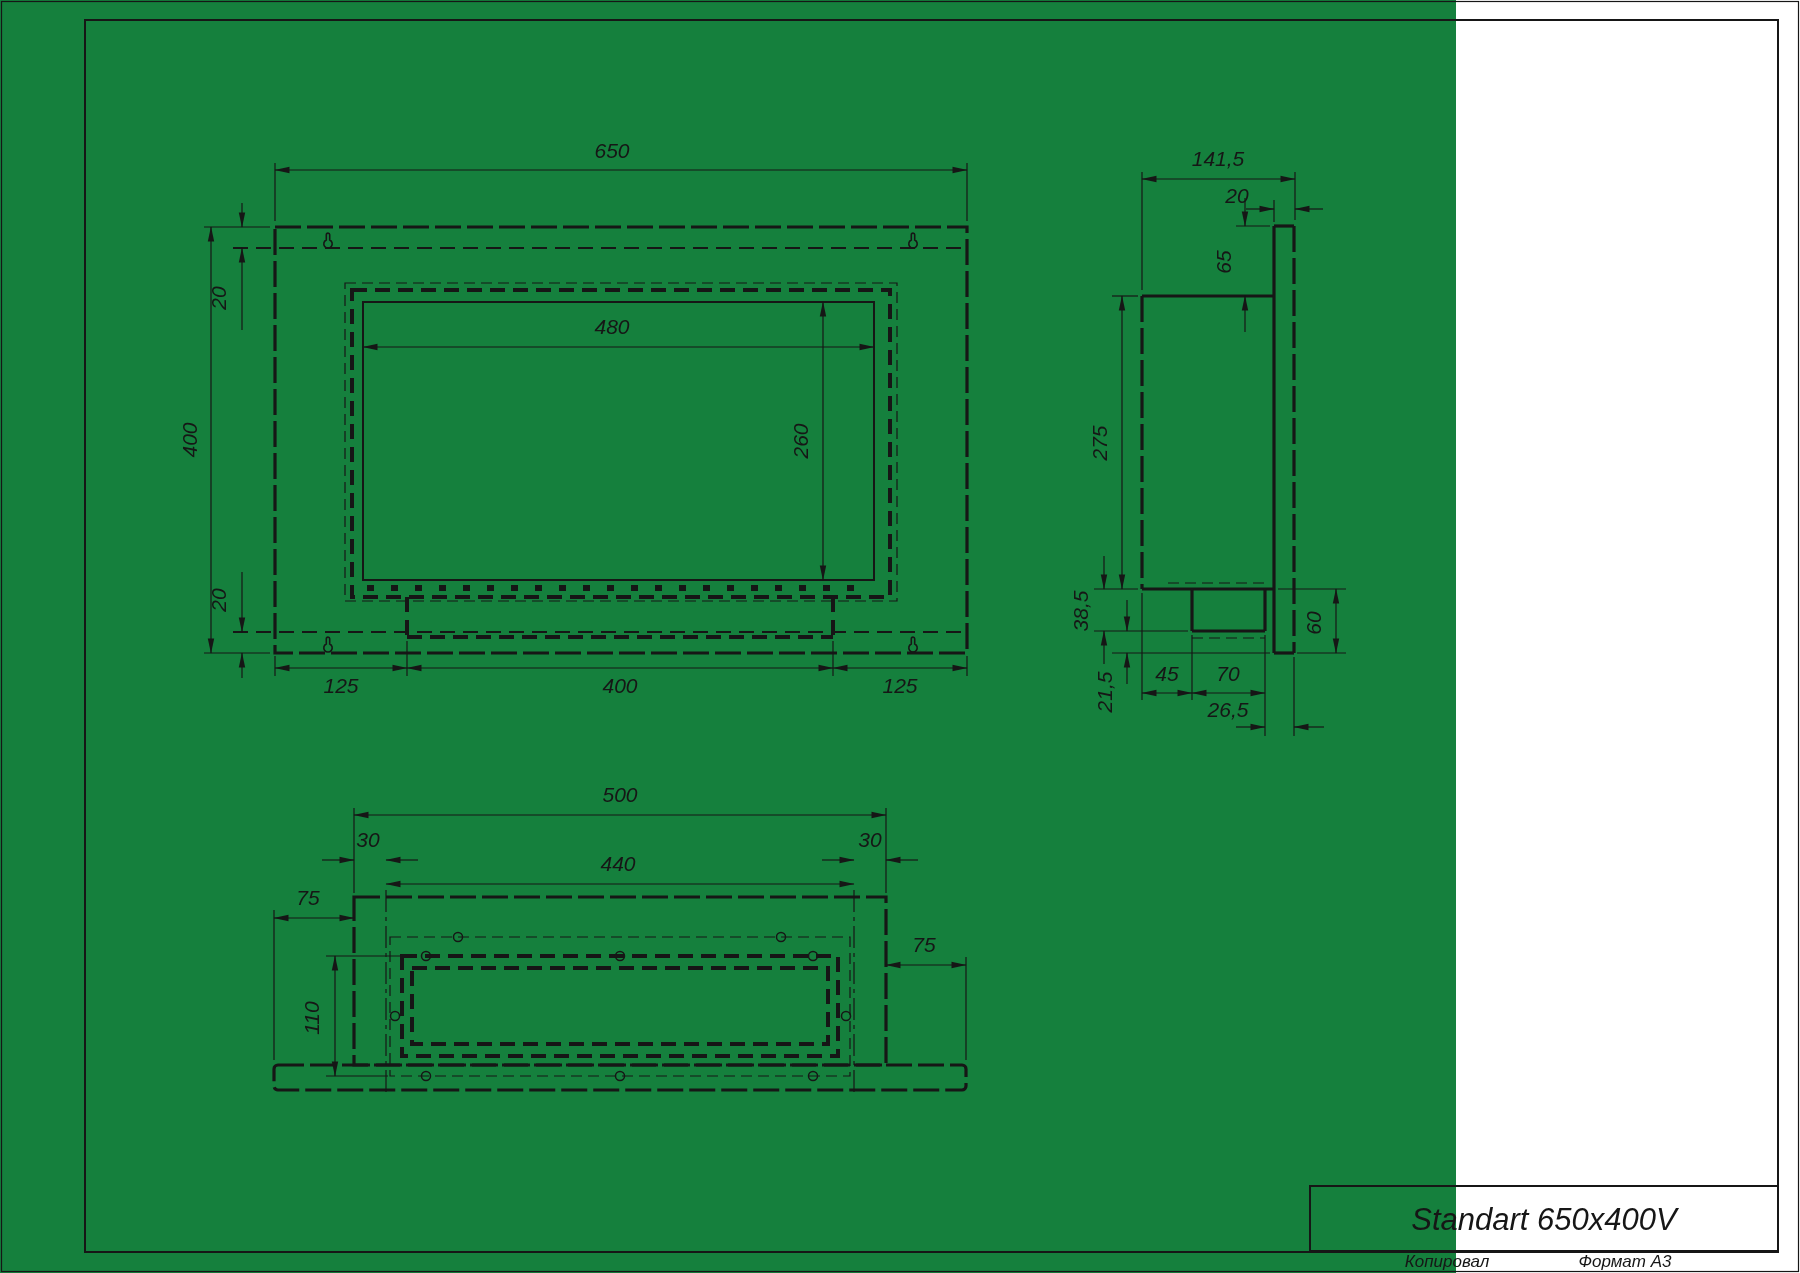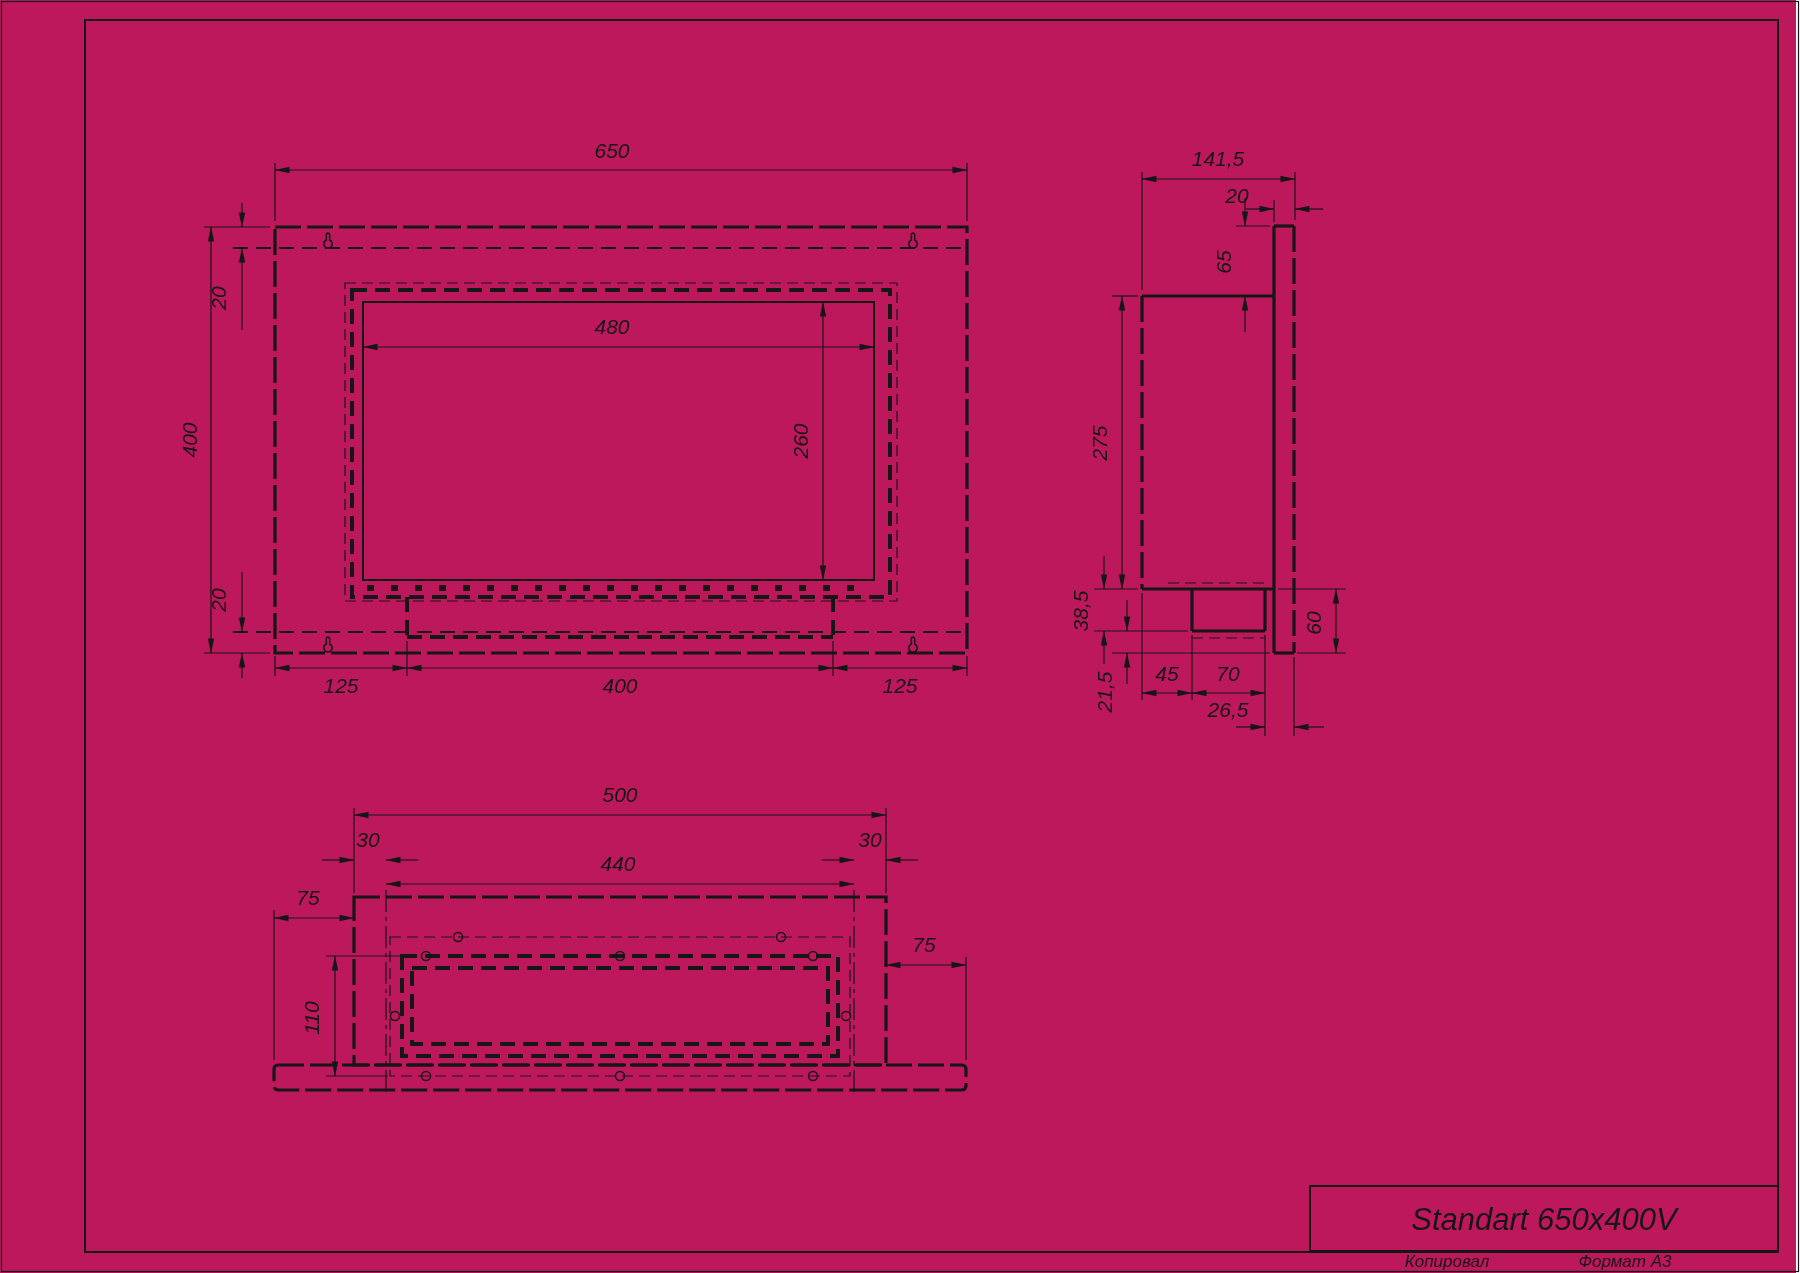--- a/index.html
+++ b/index.html
@@ -1,16 +1,16 @@
 <!DOCTYPE html>
 <html><head>
 <meta charset="utf-8">
 <style>
   html,body{margin:0;padding:0;background:#fff;}
-  .sheet{width:1796px;height:1273px;position:relative;background:#be185d;}
+  .sheet{width:1456px;height:1273px;position:relative;background:#15803d;}
   svg{display:block;}
   .ln{stroke:#161616;fill:none;stroke-linecap:butt;}
   .w-thin{stroke-width:1.2;}
   .w-med{stroke-width:2;}
   .w-thick{stroke-width:3.2;}
   .w-heavy{stroke-width:4;}
   .dash-long{stroke-dasharray:26 6;}
   .dash-med{stroke-dasharray:15 8;}
   .dash-thin{stroke-dasharray:11 6;}
   .dashdot{stroke-dasharray:22 5 4 5;}

